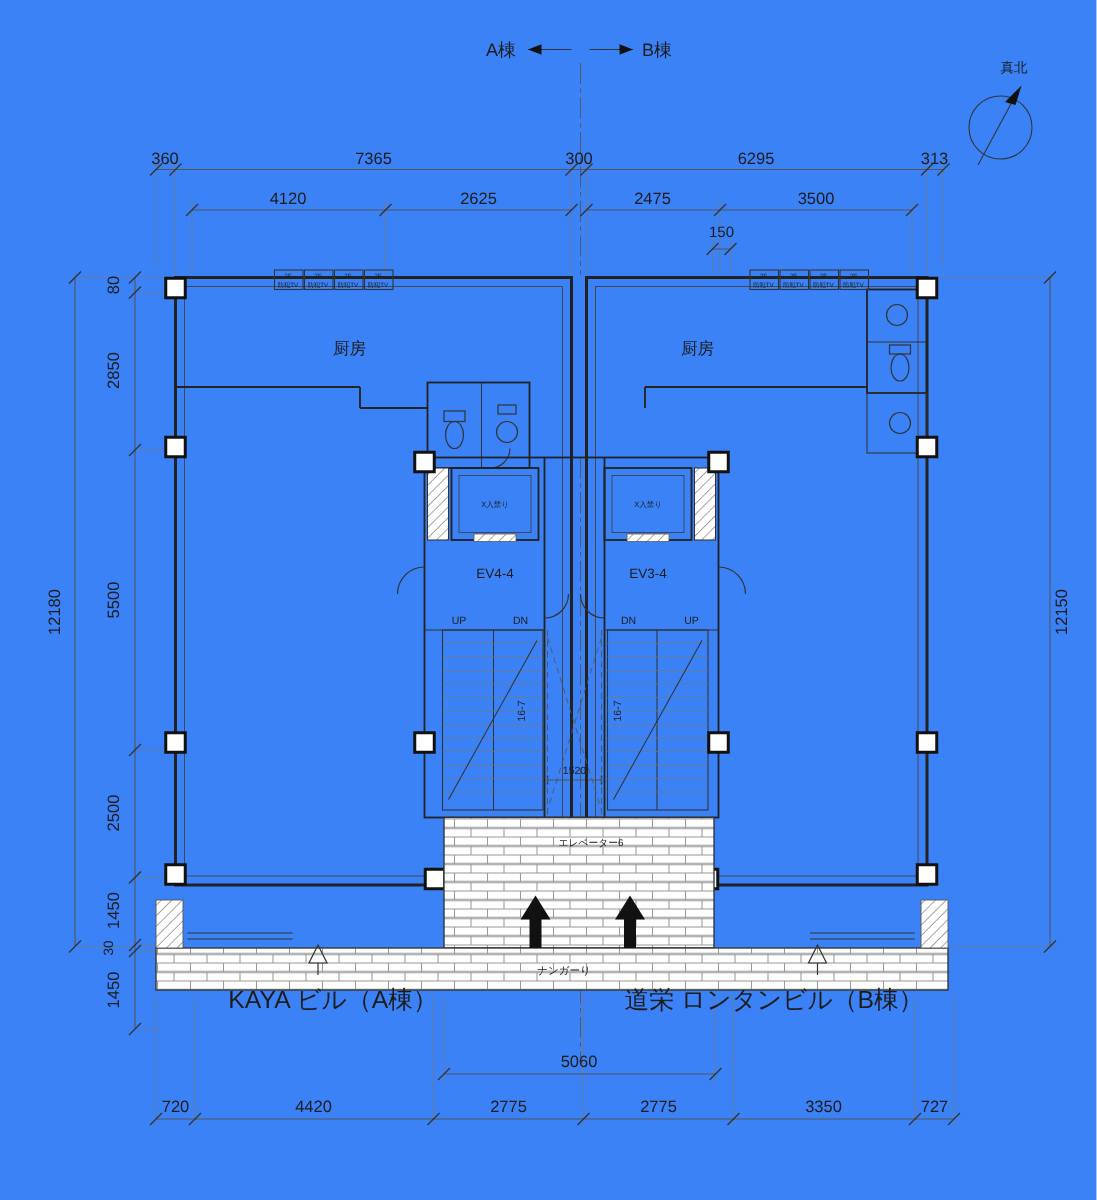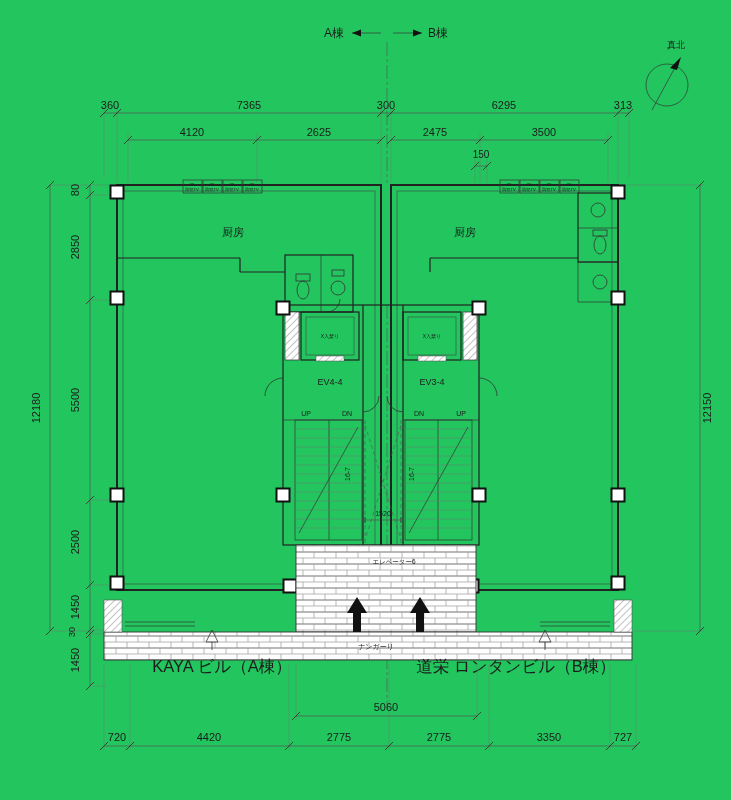--- a/index.html
+++ b/index.html
@@ -1,16 +1,16 @@
 <!DOCTYPE html>
 <html><head>
 <meta charset="utf-8">
 <style>
   html,body{margin:0;padding:0;background:#fff;}
-  .stage{position:relative;width:731px;height:800px;background:#22c55e;overflow:hidden;}
+  .stage{position:relative;width:731px;height:800px;background:#3b82f6;overflow:hidden;}
   svg{position:absolute;left:0;top:0;}
   text{font-family:"Liberation Sans",sans-serif;fill:#1c1c1c;}
   .t16{font-size:16.5px;}
   .t12{font-size:12px;}
   .t11{font-size:11px;}
   .t10{font-size:10px;}
   .t9{font-size:9px;}
   .t7{font-size:7px;}
   .t6{font-size:6.5px;}
   .t5{font-size:5px;}

